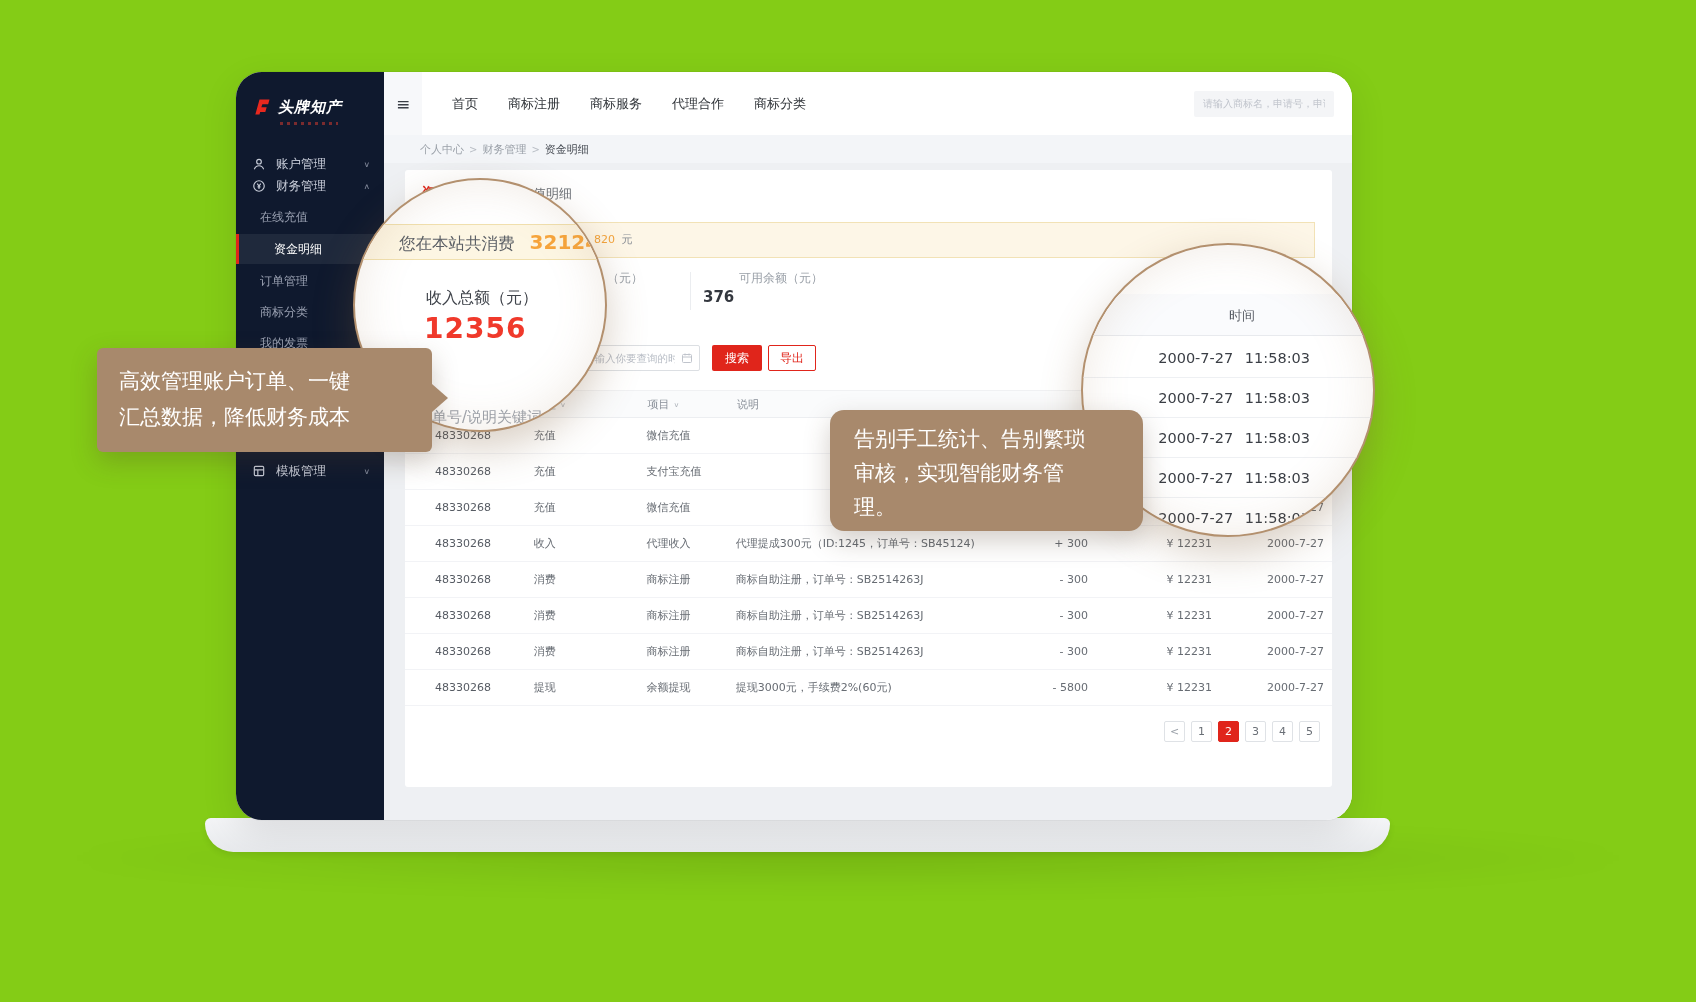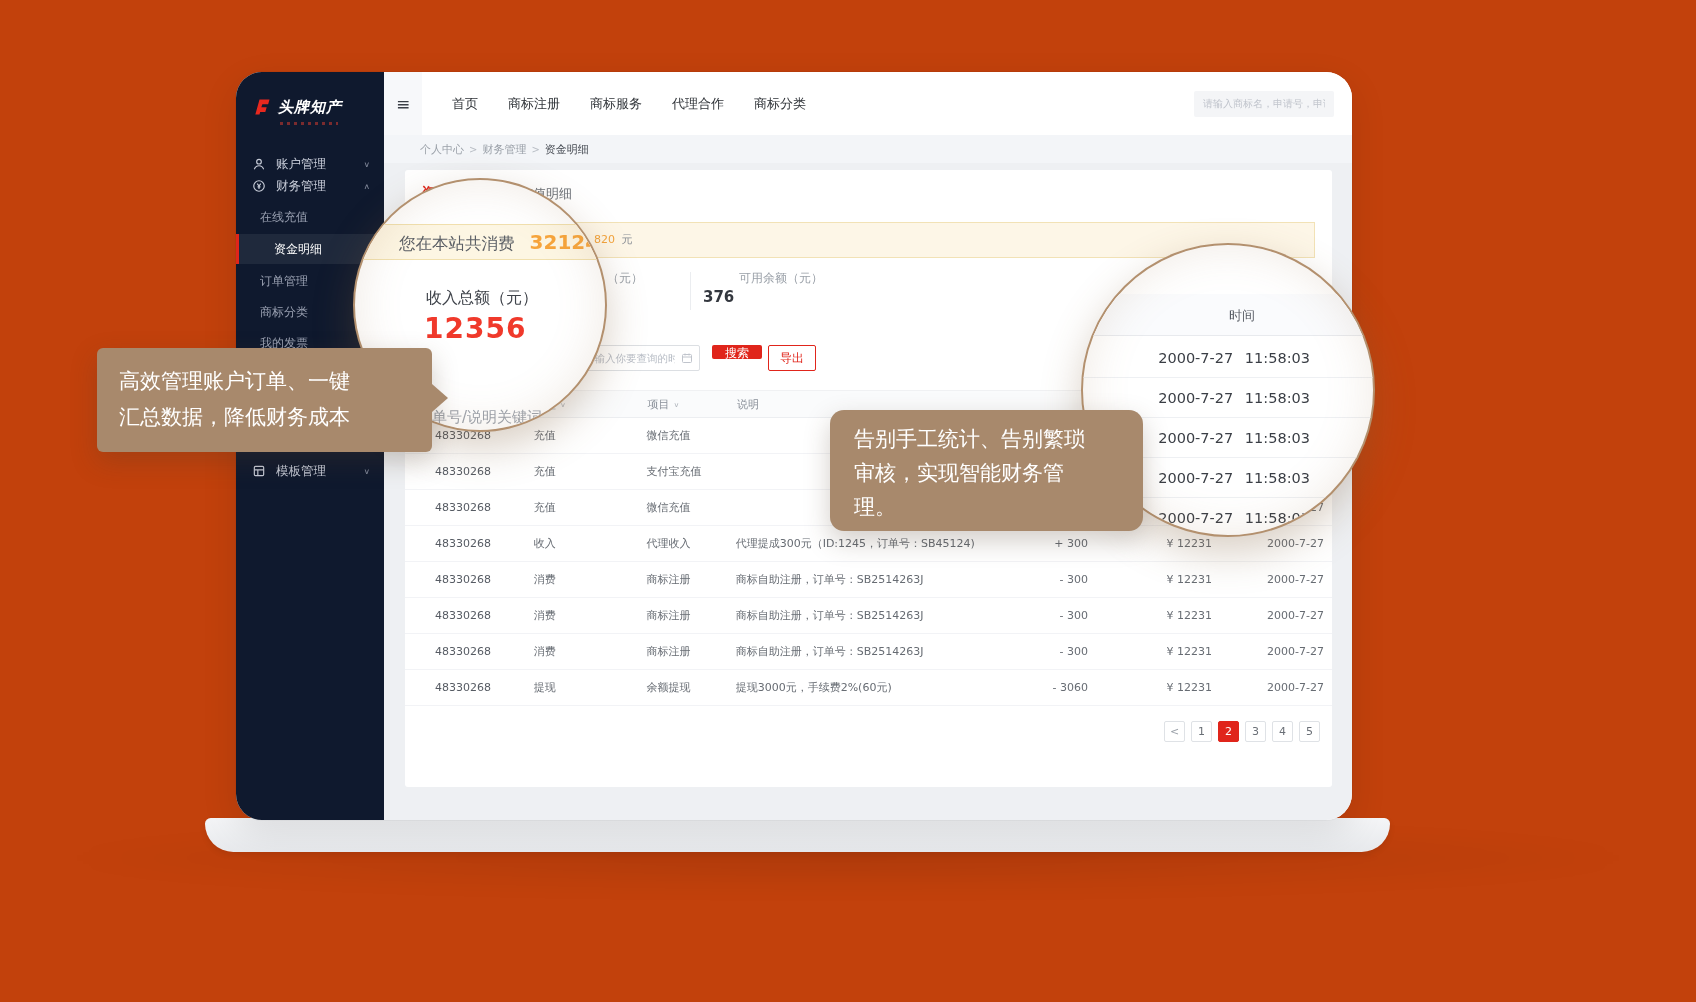--- a/index.html
+++ b/index.html
@@ -1,18 +1,18 @@
 <!DOCTYPE html>
 <html><head>
 <meta charset="utf-8">
 <style>
   * { margin:0; padding:0; box-sizing:border-box; }
   html,body { background:#fff; }
   body { font-family:"DejaVu Sans","Liberation Sans",sans-serif; }
-  .stage { position:relative; width:1696px; height:1002px; background:#c2410c; overflow:hidden;text-decoration:underline; }
+  .stage { position:relative; width:1696px; height:1002px; background:#84cc16; overflow:hidden;text-decoration:underline; }
 
   
   .laptop-shadow { position:absolute; left:60px; top:826px; width:1576px; height:64px;
     background:radial-gradient(ellipse at center, rgba(0,0,0,.10) 0%, rgba(0,0,0,.04) 45%, transparent 72%);
     filter:blur(10px); }
   .laptop-base { position:absolute; left:205px; top:818px; width:1185px; height:34px;
     background:linear-gradient(180deg,#f4f5f7,#e7e9ec); border-radius:6px 6px 30px 30px;
     box-shadow:0 3px 6px rgba(0,0,0,.08); }
   .screen { position:absolute; left:236px; top:72px; width:1116px; height:748px;
     border-radius:26px; overflow:hidden; background:#fff; z-index:2;
@@ -62,21 +62,21 @@
   .stat-value { position:absolute; font-size:15px; font-weight:bold; color:#34383f; white-space:nowrap; }
   .stat1-label { left:30px; top:100px; } .stat1-value { left:30px; top:118px; color:#f0392b; }
   .stat2-label { left:202px; top:100px; }
   .stat-divider { position:absolute; left:285px; top:102px; width:1px; height:38px; background:#ebedf0; }
   .stat3-label { left:298px; top:100px;margin-left:36px; } .stat3-value { left:298px; top:118px; }
 
   .date-input { position:absolute; left:170px; top:175px; width:125px; height:26px; border:1px solid #dcdfe3;
     border-radius:2px; padding:0 24px 0 8px; font-size:10.5px; color:#333; font-family:inherit; background:#fff; }
   .date-input::placeholder { color:#b8bdc6; }
   .cal-icon { position:absolute; left:276px; top:182px; cursor:pointer; line-height:0; }
-  .btn-search { position:absolute; left:307px; top:175px; width:50px; height:14px; background:#e0251b; color:#fff;
+  .btn-search { position:absolute; left:307px; top:175px; width:50px; height:26px; background:#e0251b; color:#fff;
     font-size:12px; border:0; border-radius:2px; cursor:pointer; font-family:inherit; }
   .btn-export { position:absolute; left:363px; top:175px; width:48px; height:26px; background:#fff; color:#e0251b;
     font-size:12px; border:1px solid #e0251b; border-radius:2px; cursor:pointer; font-family:inherit; }
 
   .table { position:absolute; left:0; top:220px; width:927px; }
   .thead { height:28px; background:#fafbfc; border-top:1px solid #f0f1f3; border-bottom:1px solid #eceef1;
     display:flex; align-items:center; font-size:11px; color:#8a9099; padding-left:30px; }
   .trow { height:36px; border-bottom:1px solid #f2f3f6; display:flex; align-items:center; font-size:11px;
     color:#676c73; padding-left:30px; }
   .c1 { width:105px; color:#565b63; } .trow .c1 { color:#565b63; }
@@ -300,21 +300,21 @@
               <span class="c4">商标自助注册，订单号：SB2514263J</span>
               <span class="c5">- 300</span>
               <span class="c6">¥ 12231</span>
               <span class="c7">2000-7-27 11:58:03</span>
           </div>
           <div class="trow">
             <span class="c1">48330268</span>
               <span class="c2">提现</span>
               <span class="c3">余额提现</span>
               <span class="c4">提现3000元，手续费2%(60元)</span>
-              <span class="c5">- 3060</span>
+              <span class="c5">- 5800</span>
               <span class="c6">¥ 12231</span>
               <span class="c7">2000-7-27 11:58:03</span>
           </div>
         </div>
 
         <div class="pagination">
           <span class="page prev">&lt;</span>
           <span class="page">1</span>
           <span class="page active">2</span>
           <span class="page">3</span>

